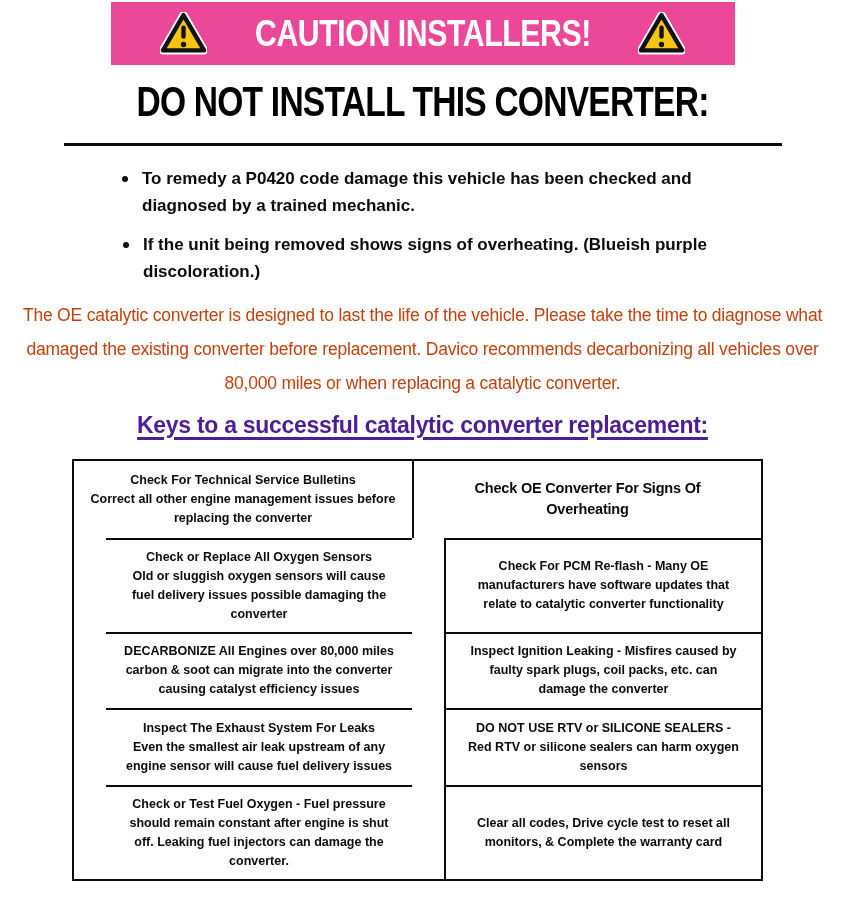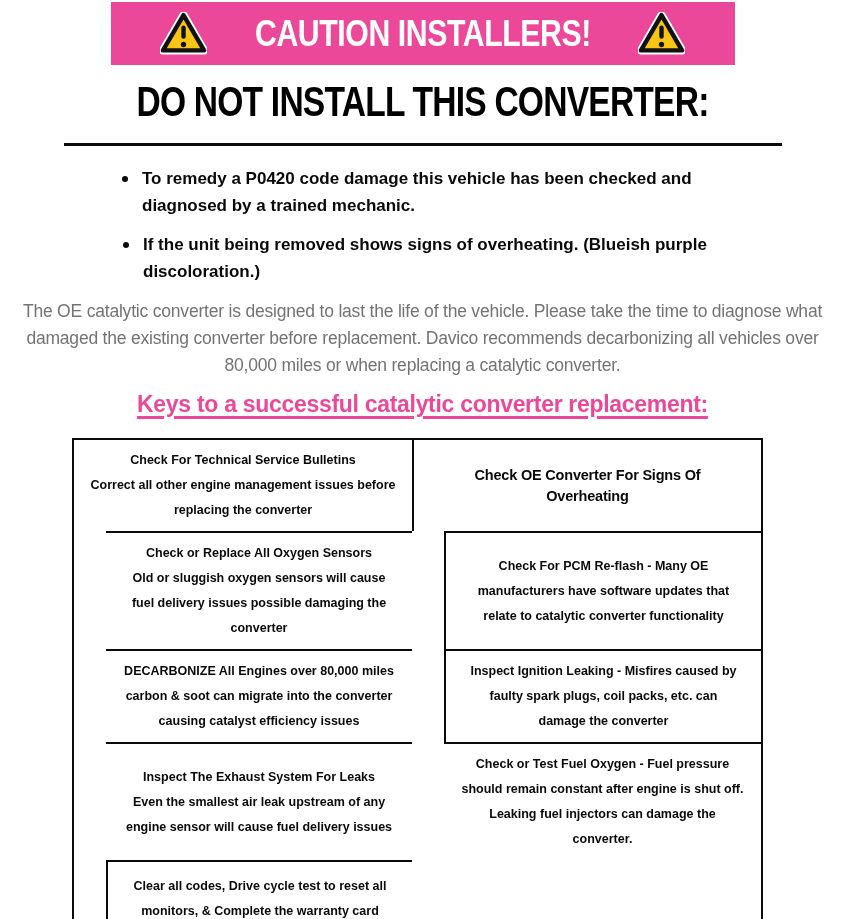--- a/index.html
+++ b/index.html
@@ -77,33 +77,33 @@
   }
   .warning-item .w-text { max-width: 578px; }
 
   
   .intro {
     margin: 13px auto 0 auto;
     width: 832px;
     text-align: center;
     font-size: 17.5px;
     font-weight: 400;
-    line-height: 27px;
-    color: #737373;
+    line-height: 34px;
+    color: #c2410c;
     letter-spacing: -0.2px;
   }
 
   
   .section-heading {
     margin-top: 12px;
     text-align: center;
     font-size: 23px;
     font-weight: bold;
     letter-spacing: -0.3px;
-    color: #ec4899;
+    color: #4c1d95;
     text-decoration: underline;
     text-decoration-thickness: 2.5px;
     text-underline-offset: 4px;
   }
 
   
   .tips-table {
     margin: 20px 0 0 72px;
     width: 691px;
     border: 2px solid #0a0a0a;
@@ -113,21 +113,21 @@
   .cell {
     min-height: 76.5px;
     display: flex;
     flex-direction: column;
     justify-content: center;
     align-items: center;
     text-align: center;
     padding: 8px 22px;
     font-size: 12.5px;
     font-weight: bold;
-    line-height: 25px;
+    line-height: 19px;
     white-space: pre-line;
     color: #0a0a0a;
   }
   .cell.col-right { border-left: 2px solid #0a0a0a; }
   .cell.row-after { border-top: 2px solid #0a0a0a; margin-left: 32px; }
   .cell.cell-lg { font-size: 14.5px; line-height: 21px; letter-spacing: -0.2px; }
   .cell.col-left  { padding: 8px 16px; }
 </style>
 </head>
 <body>
@@ -177,18 +177,19 @@
     <div class="cell col-left row-after">Check or Replace All Oxygen Sensors
 Old or sluggish oxygen sensors will cause fuel delivery issues possible damaging the converter</div>
     <div class="cell col-right row-after">Check For PCM Re-flash - Many OE manufacturers have software updates that relate to catalytic converter functionality</div>
 
     <div class="cell col-left row-after">DECARBONIZE All Engines over 80,000 miles carbon &amp; soot can migrate into the converter causing catalyst efficiency issues</div>
     <div class="cell col-right row-after">Inspect Ignition Leaking - Misfires caused by faulty spark plugs, coil packs, etc. can damage the converter</div>
 
     <div class="cell col-left row-after">Inspect The Exhaust System For Leaks
 Even the smallest air leak upstream of any engine sensor will cause fuel delivery issues</div>
 
+    <div class="cell col-right row-after">DO NOT USE RTV or SILICONE SEALERS - Red RTV or silicone sealers can harm oxygen sensors</div>
 
     <div class="cell col-left row-after">Check or Test Fuel Oxygen - Fuel pressure should remain constant after engine is shut off.  Leaking fuel injectors can damage the converter.</div>
     <div class="cell col-right row-after">Clear all codes,  Drive cycle test to reset all monitors, &amp; Complete the warranty card</div>
   </div>
 
 </div>
 
 </body></html>

